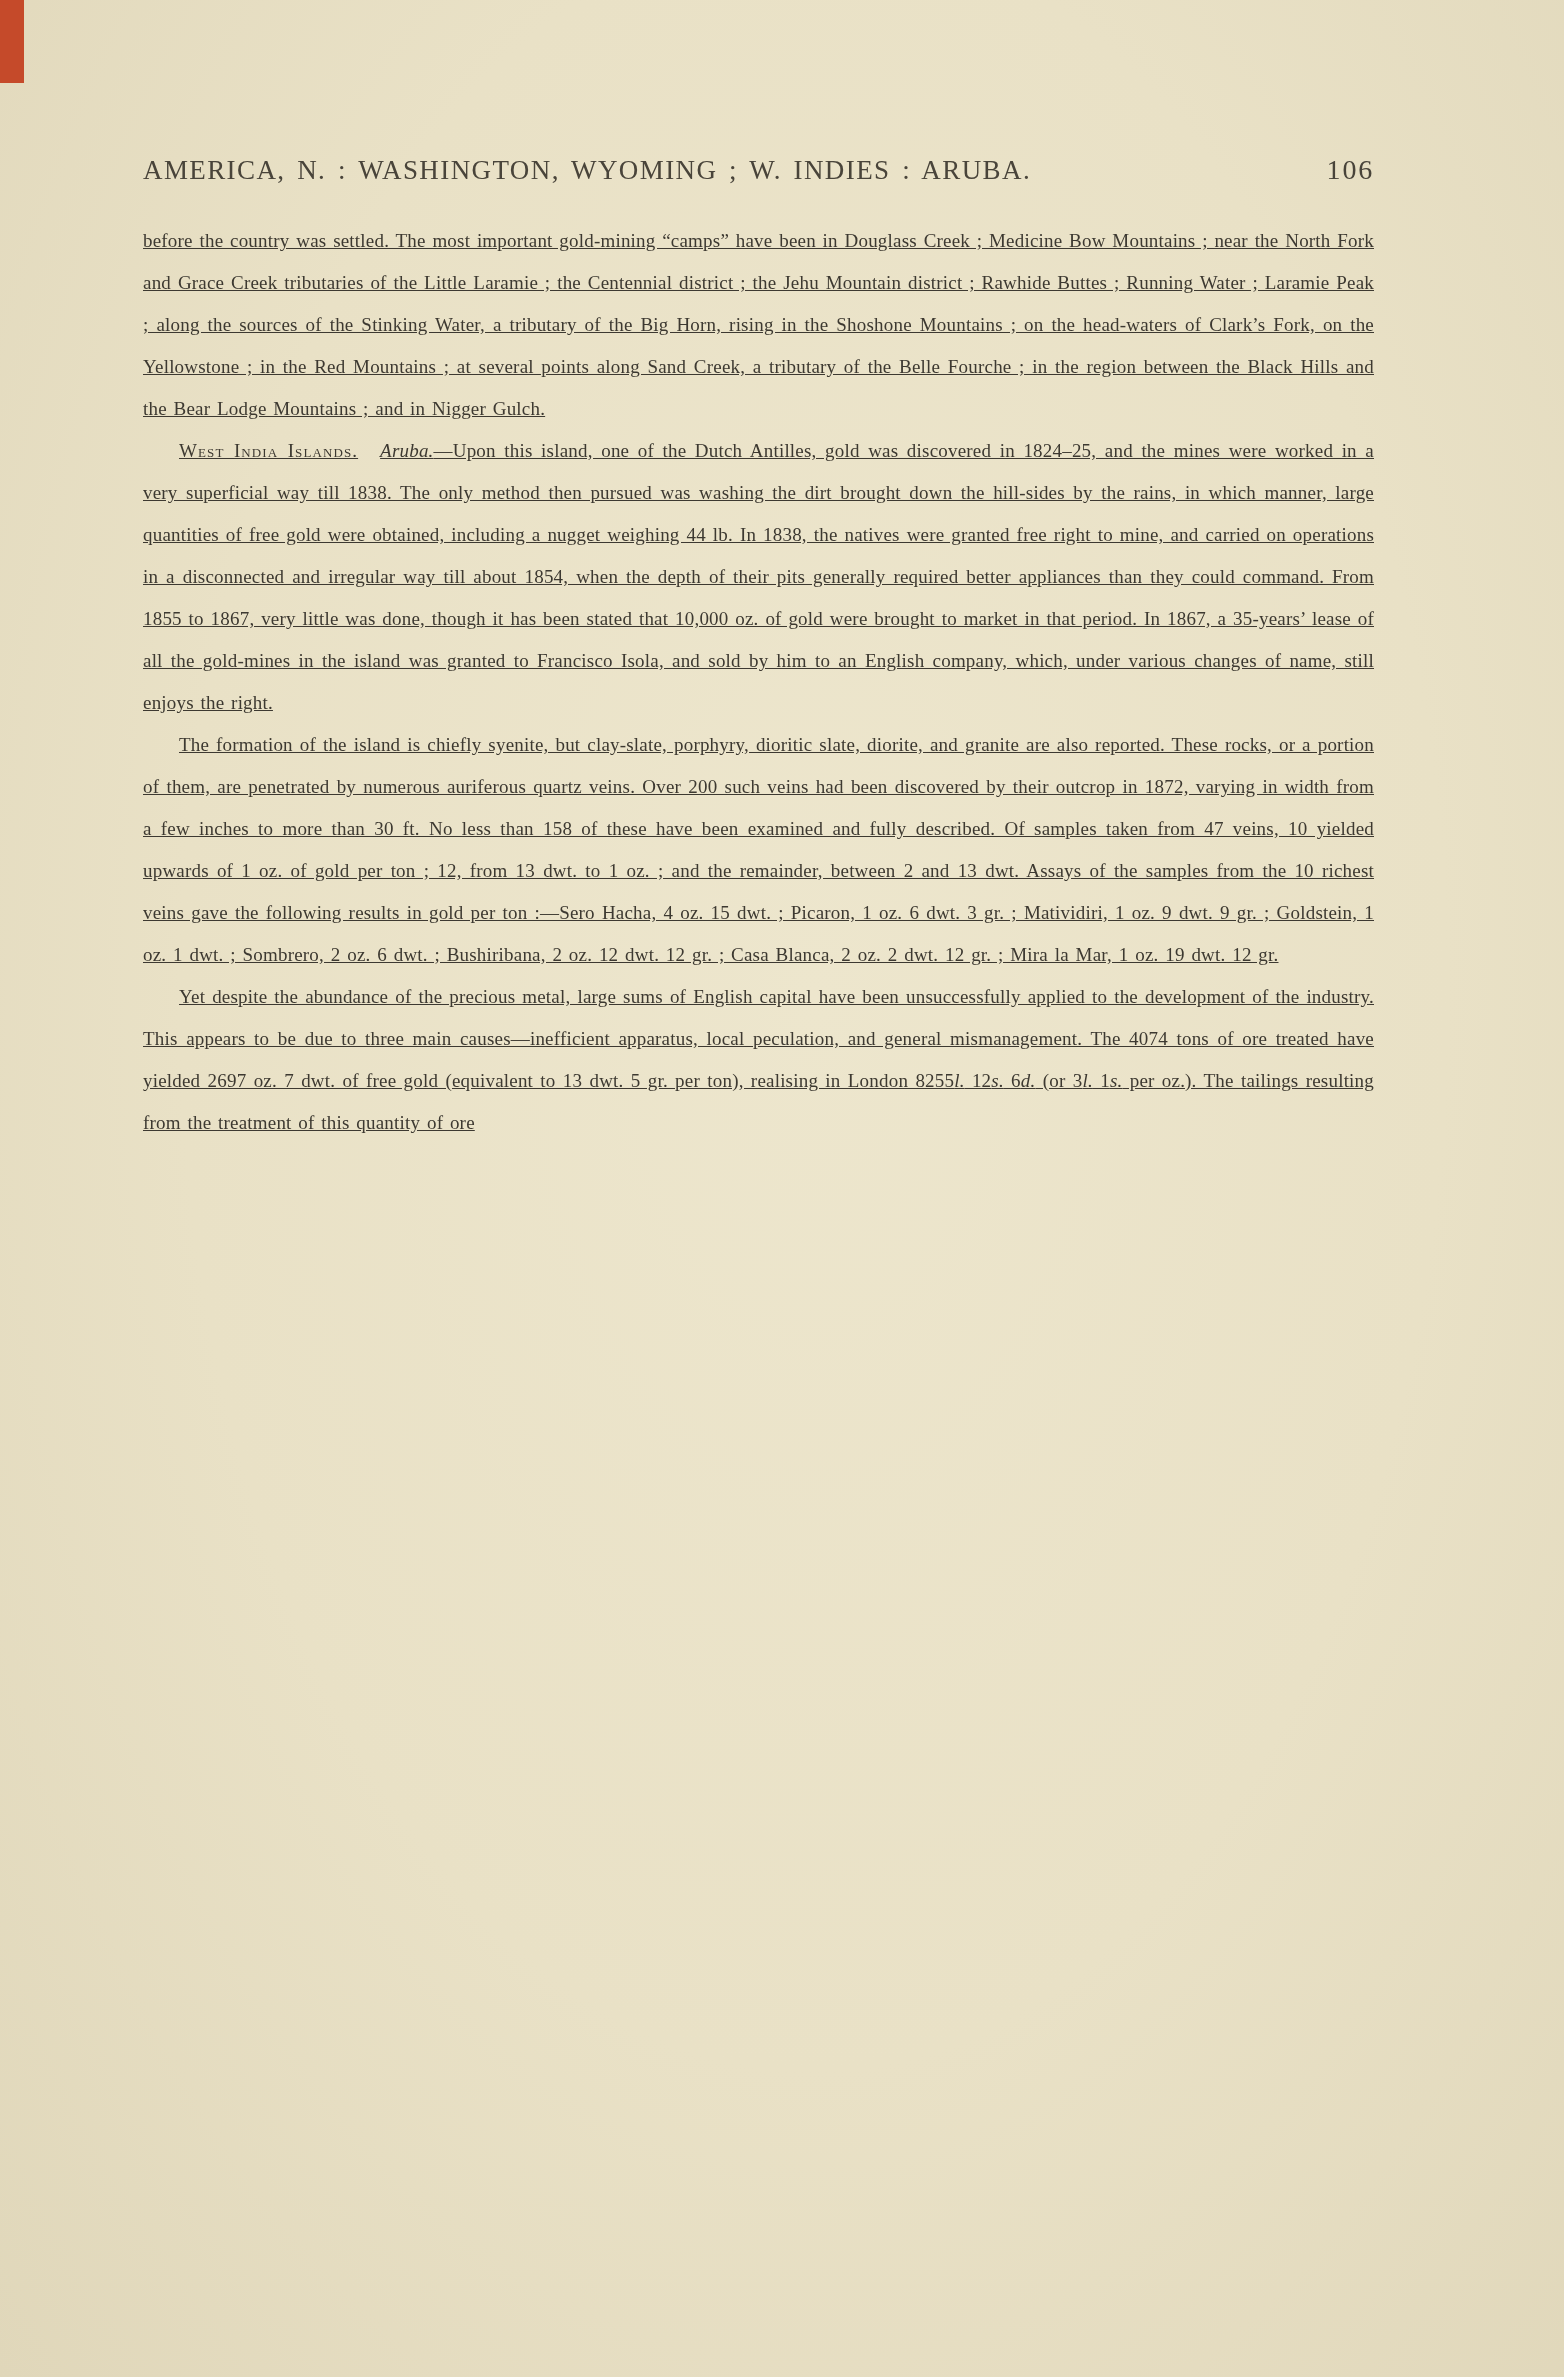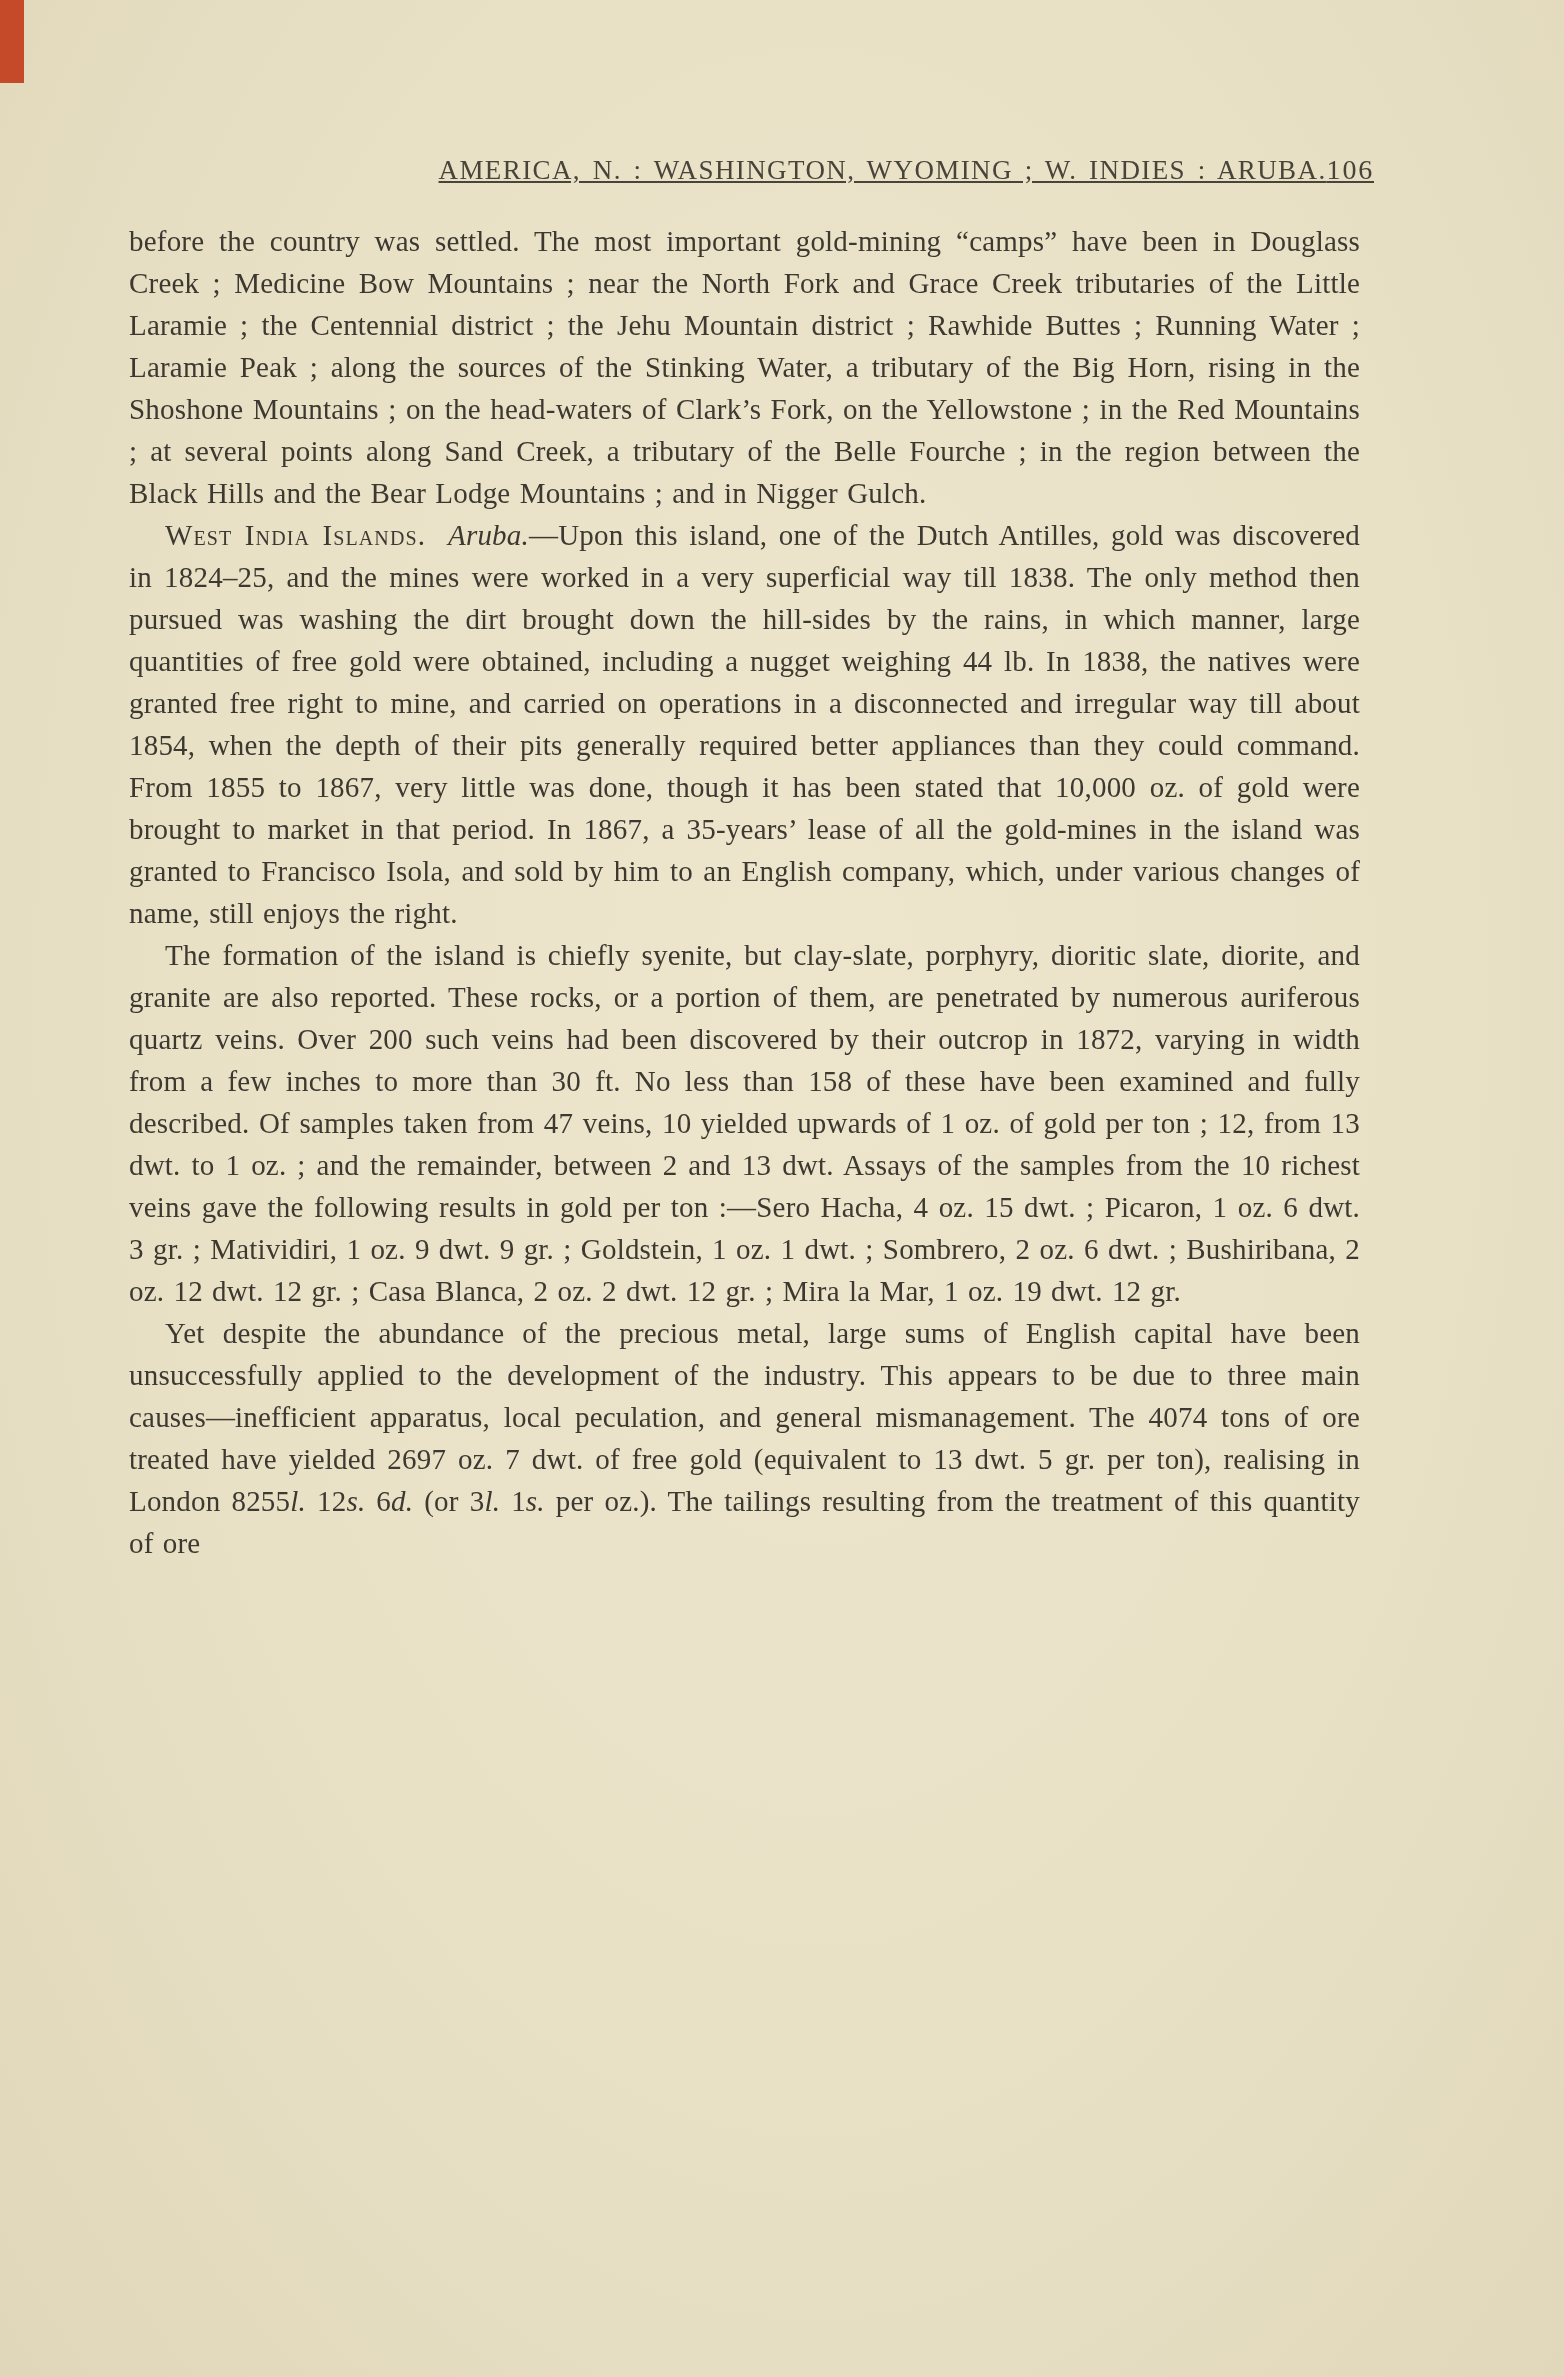--- a/index.html
+++ b/index.html
@@ -23,44 +23,44 @@
     width: 24px;
     height: 83px;
     background: #c54a2a;
   }
   .header {
     position: absolute;
     top: 154px;
     left: 143px;
     width: 1231px;
     display: flex;
-    justify-content: flex-end;
+    justify-content: space-between;
     align-items: baseline;
     font-size: 27px;
     color: #49443a;
     letter-spacing: 1.4px;
     word-spacing: 3.6px;
-    text-decoration: underline;
   }
   .page-number {
     font-size: 28px;
     letter-spacing: 1.8px;
   }
   .body-text {
     position: absolute;
     top: 220px;
-    left: 129px;
+    left: 143px;
     width: 1231px;
-    font-size: 29px;
+    font-size: 19px;
     line-height: 42px;
     color: #3d3931;
     text-align: justify;
     letter-spacing: 0.2px;
     word-spacing: 1.8px;
     hyphens: none;
+    text-decoration: underline;
   }
   .body-text p {
     margin: 0;
     padding: 0;
   }
   .indent {
     text-indent: 36px;
   }
   .sc {
     font-variant: small-caps;

